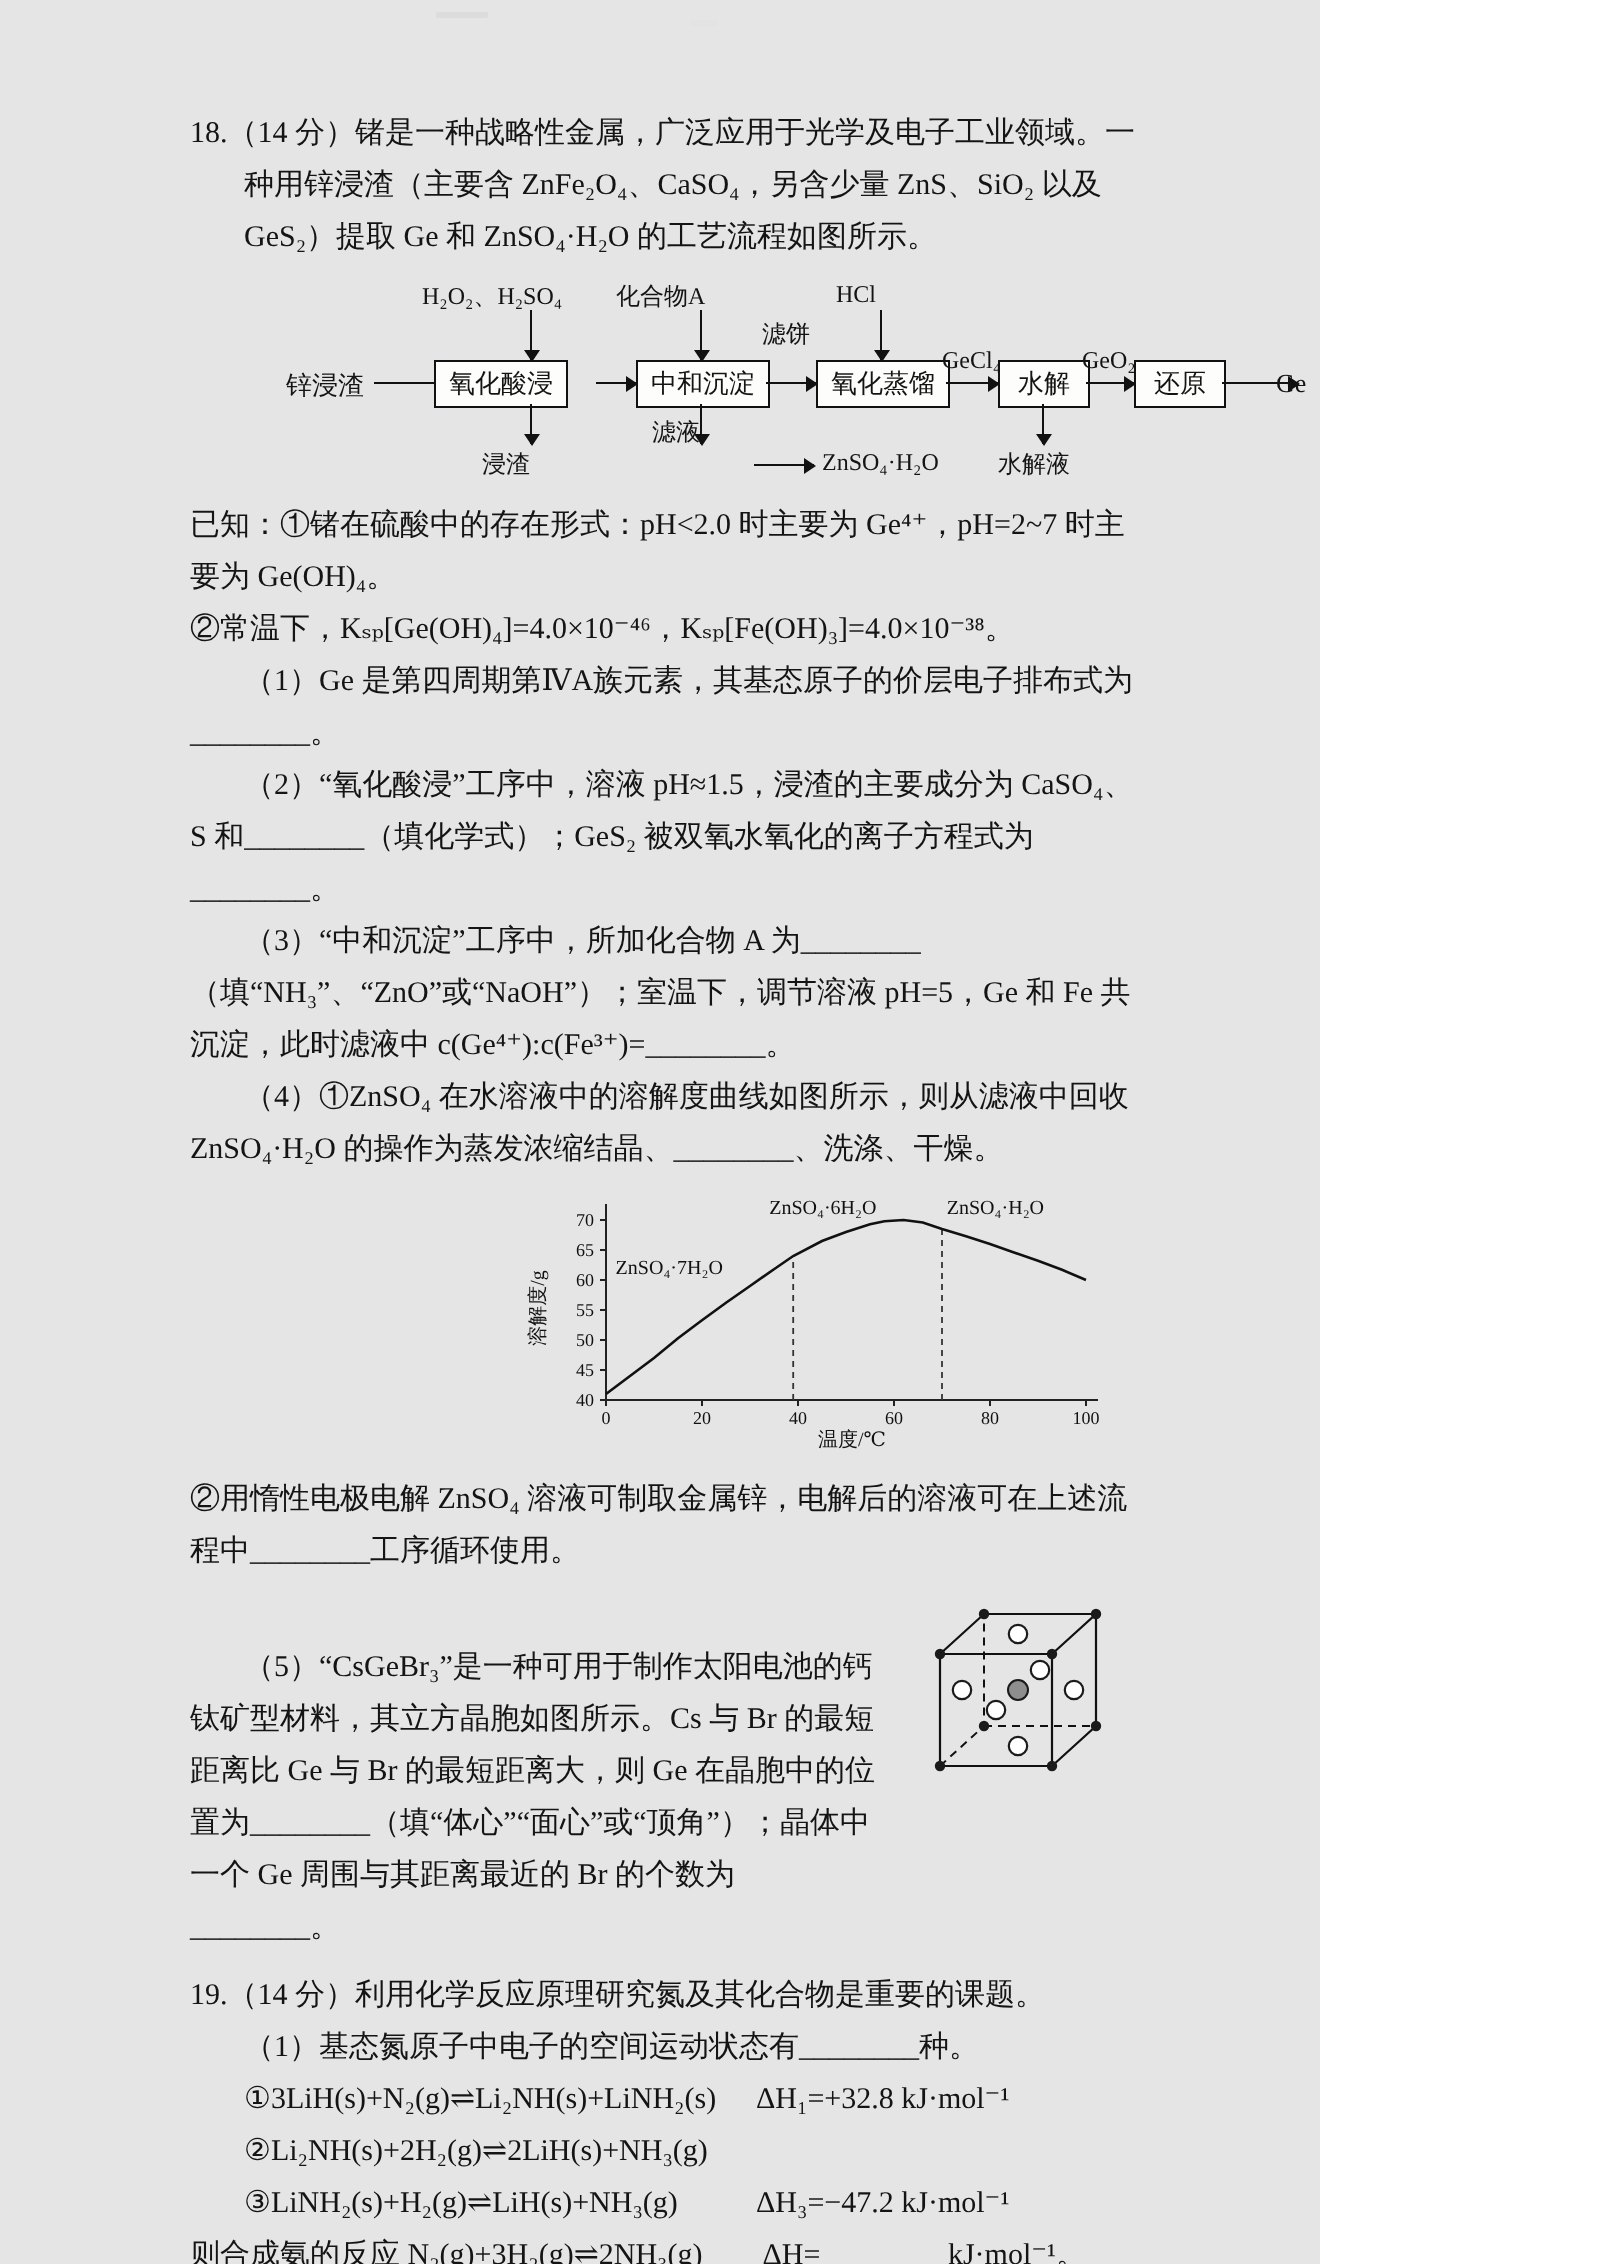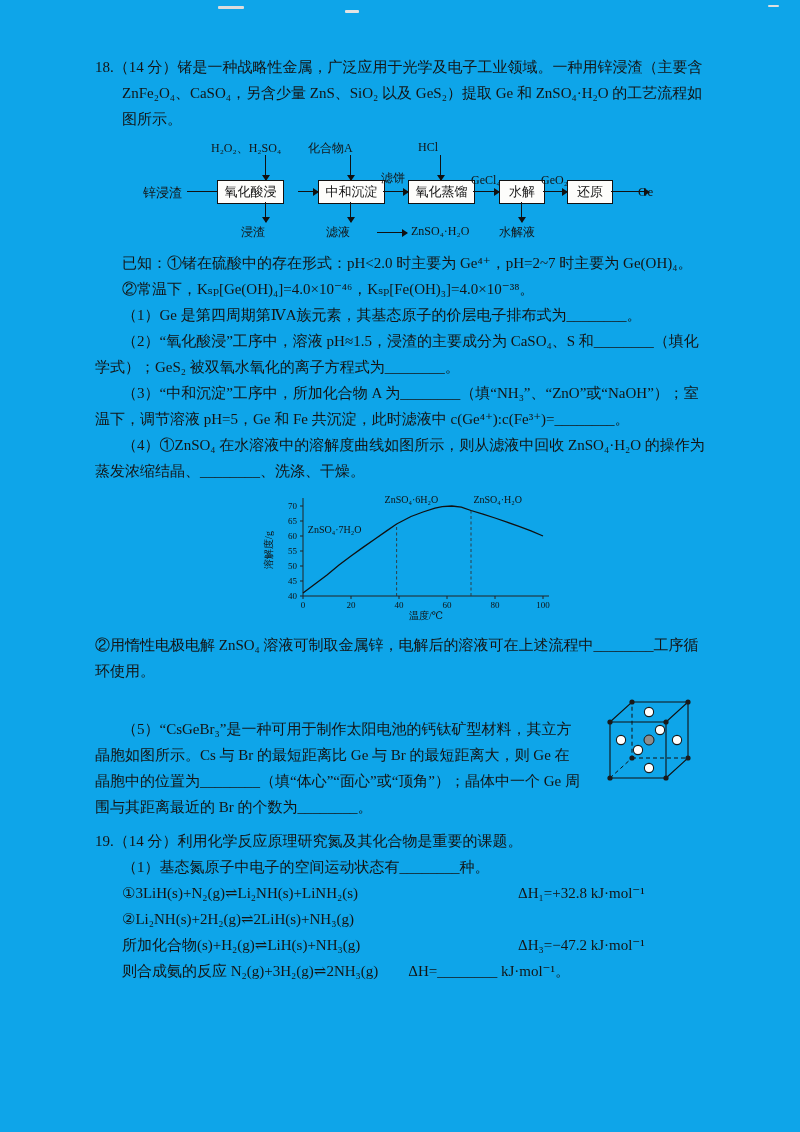--- a/index.html
+++ b/index.html
@@ -1,36 +1,36 @@
 <!DOCTYPE html>
 <html><head>
 <meta charset="utf-8">
 <style>
   html,body { margin:0; padding:0; background:#ffffff; }
   .page {
     position: relative;
-    width: 800px; height: 1132px;
-    background: #0ea5e9;
+    width: 660px; height: 1132px;
+    background: #e5e5e5;
     font-family: "Liberation Serif", "DejaVu Serif", serif;
     color: #141414;
     overflow: hidden;
     box-sizing: border-box;
     padding: 54px 92px 0 95px;
     font-size: 15px;
     line-height: 26px;
   }
   .mark { position:absolute; border-radius:1px; }
   .m1 { left:218px; top:6px; width:26px; height:3px; background:#dcdcdc; }
   .m2 { left:345px; top:10px; width:14px; height:3px; background:#e3e3e3; }
   .m3 { left:768px; top:5px; width:11px; height:2px; background:#e0e0e0; }
 
   .para { margin:0; }
   .hang { padding-left:27px; text-indent:-27px; }
   .sub  { text-indent:27px; }
-  .ind  { margin-left:27px; }
+  .ind  { }
 
   
   .flow { position:relative; height:106px; margin:8px 0 4px 0; font-size:13px; line-height:normal; }
   .flow .lbl { position:absolute; white-space:nowrap; }
   .fbox { position:absolute; top:40px; height:22px; line-height:22px; border:1px solid #111;
           text-align:center; background:#fdfdfb; font-size:13px; }
   .ha { position:absolute; height:0; border-top:1px solid #111; }
   .ha::after { content:''; position:absolute; right:-1px; top:-4px;
                border-left:6px solid #111; border-top:4px solid transparent; border-bottom:4px solid transparent; }
   .va { position:absolute; width:0; border-left:1px solid #111; }
@@ -82,36 +82,36 @@
       <div class="lbl small" style="left:323px;top:0;width:44px;">HCl</div>
       <div class="va" style="left:170px;top:15px;height:25px;"></div>
       <div class="va" style="left:255px;top:15px;height:25px;"></div>
       <div class="va" style="left:345px;top:15px;height:25px;"></div>
 
       <div class="lbl" style="left:48px;top:44px;">锌浸渣</div>
       <div class="ha" style="left:92px;top:51px;width:44px;"></div>
       <div class="fbox" style="left:122px;width:65px;">氧化酸浸</div>
       <div class="ha" style="left:203px;top:51px;width:20px;"></div>
       <div class="fbox" style="left:223px;width:65px;">中和沉淀</div>
-      <div class="lbl small" style="left:286px;top:30px;width:28px;">滤饼</div>
+      <div class="lbl small" style="left:286px;top:19px;width:28px;">滤饼</div>
       <div class="ha" style="left:288px;top:51px;width:25px;"></div>
       <div class="fbox" style="left:313px;width:65px;">氧化蒸馏</div>
       <div class="lbl small" style="left:376px;top:33px;width:30px;">GeCl₄</div>
       <div class="ha" style="left:378px;top:51px;width:26px;"></div>
       <div class="fbox" style="left:404px;width:44px;">水解</div>
       <div class="lbl small" style="left:446px;top:33px;width:28px;">GeO₂</div>
       <div class="ha" style="left:448px;top:51px;width:24px;"></div>
       <div class="fbox" style="left:472px;width:44px;">还原</div>
       <div class="ha" style="left:516px;top:51px;width:38px;"></div>
       <div class="lbl" style="left:543px;top:44px;">Ge</div>
 
       <div class="va" style="left:170px;top:62px;height:20px;"></div>
       <div class="lbl small" style="left:146px;top:84px;width:48px;">浸渣</div>
       <div class="va" style="left:255px;top:62px;height:20px;"></div>
-      <div class="lbl small" style="left:231px;top:84px;width:48px;">滤液</div>
+      <div class="lbl small" style="left:231px;top:68px;width:48px;">滤液</div>
       <div class="ha" style="left:282px;top:92px;width:30px;"></div>
       <div class="lbl small" style="left:316px;top:84px;">ZnSO₄·H₂O</div>
       <div class="va" style="left:426px;top:62px;height:20px;"></div>
       <div class="lbl small" style="left:404px;top:84px;width:44px;">水解液</div>
     </div>
 
     <div class="para ind">已知：①锗在硫酸中的存在形式：pH&lt;2.0 时主要为 Ge⁴⁺，pH=2~7 时主要为 Ge(OH)₄。</div>
     <div class="para ind">②常温下，Kₛₚ[Ge(OH)₄]=4.0×10⁻⁴⁶，Kₛₚ[Fe(OH)₃]=4.0×10⁻³⁸。</div>
     <div class="para sub">（1）Ge 是第四周期第ⅣA族元素，其基态原子的价层电子排布式为________。</div>
     <div class="para sub">（2）“氧化酸浸”工序中，溶液 pH≈1.5，浸渣的主要成分为 CaSO₄、S 和________（填化学式）；GeS₂ 被双氧水氧化的离子方程式为________。</div>
@@ -204,20 +204,20 @@
     <div class="para sub">（1）基态氮原子中电子的空间运动状态有________种。</div>
 
     <div class="eqrow">
       <span class="eq">①3LiH(s)+N₂(g)⇌Li₂NH(s)+LiNH₂(s)</span>
       <span class="dh">ΔH₁=+32.8 kJ·mol⁻¹</span>
     </div>
     <div class="eqrow">
       <span class="eq">②Li₂NH(s)+2H₂(g)⇌2LiH(s)+NH₃(g)</span>
     </div>
     <div class="eqrow">
-      <span class="eq">所加化合物(s)+H₂(g)⇌LiH(s)+NH₃(g)</span>
+      <span class="eq">③LiNH₂(s)+H₂(g)⇌LiH(s)+NH₃(g)</span>
       <span class="dh">ΔH₃=−47.2 kJ·mol⁻¹</span>
     </div>
 
     <div class="para ind">则合成氨的反应 N₂(g)+3H₂(g)⇌2NH₃(g)　　ΔH=________ kJ·mol⁻¹。</div>
   </section>
 
 </div>
 
 </body></html>

